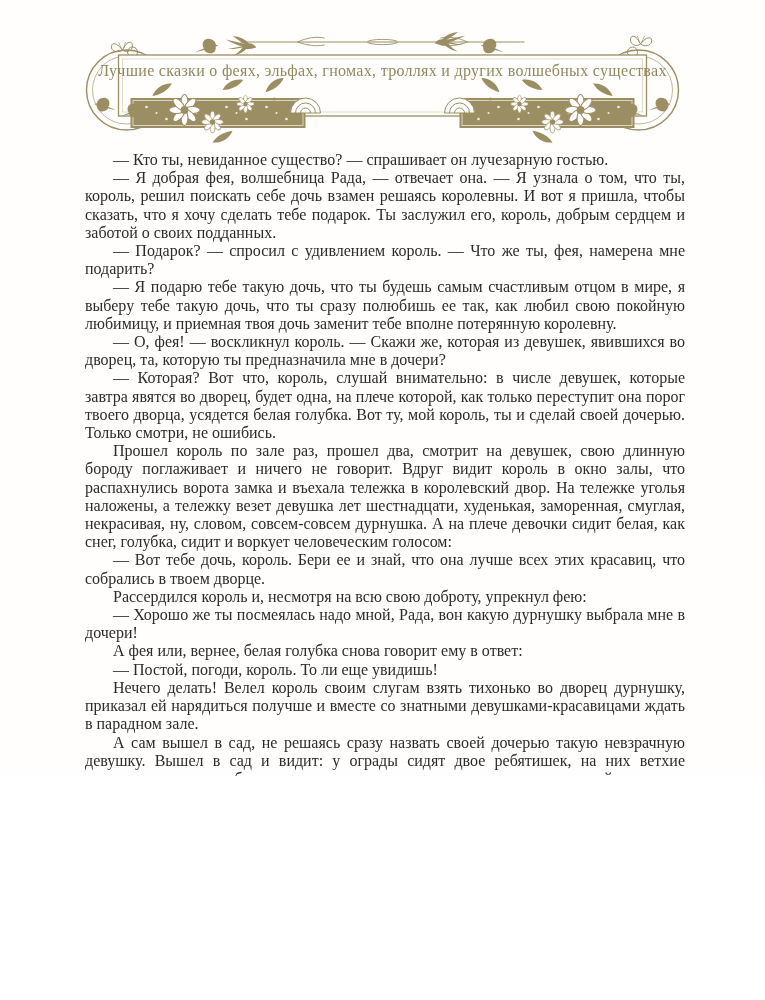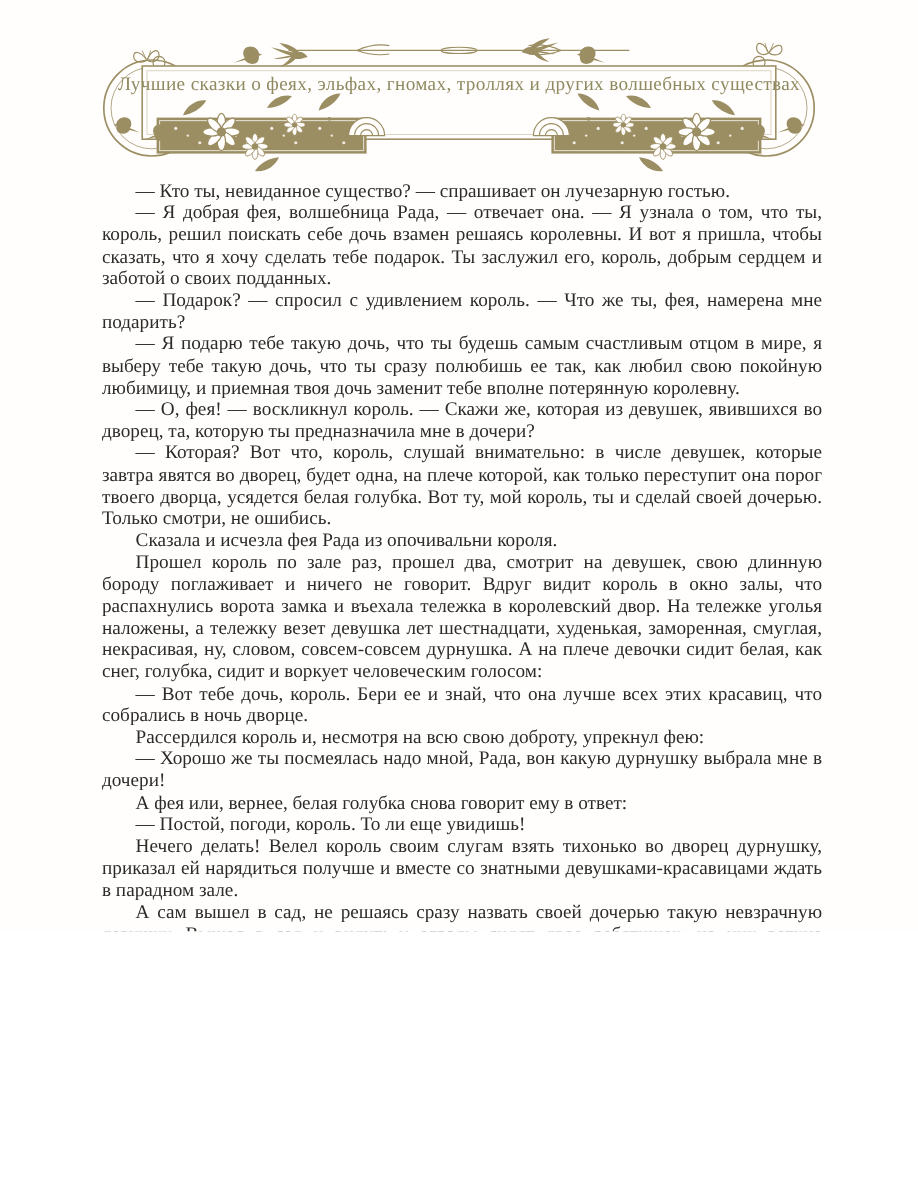--- a/index.html
+++ b/index.html
@@ -189,23 +189,22 @@
     <div class="book-title">Лучшие сказки о феях, эльфах, гномах, троллях и других волшебных существах</div>
   </header>
 
   <main class="story">
       <p>— Кто ты, невиданное существо? — спрашивает он лучезарную гостью.</p>
       <p>— Я добрая фея, волшебница Рада, — отвечает она. — Я узнала о том, что ты, король, решил поискать себе дочь взамен решаясь королевны. И вот я пришла, чтобы сказать, что я хочу сделать тебе подарок. Ты заслужил его, король, добрым сердцем и заботой о своих подданных.</p>
       <p>— Подарок? — спросил с удивлением король. — Что же ты, фея, намерена мне подарить?</p>
       <p>— Я подарю тебе такую дочь, что ты будешь самым счастливым отцом в мире, я выберу тебе такую дочь, что ты сразу полюбишь ее так, как любил свою покойную любимицу, и приемная твоя дочь заменит тебе вполне потерянную королевну.</p>
       <p>— О, фея! — воскликнул король. — Скажи же, которая из девушек, явившихся во дворец, та, которую ты предназначила мне в дочери?</p>
       <p>— Которая? Вот что, король, слушай внимательно: в числе девушек, которые завтра явятся во дворец, будет одна, на плече которой, как только переступит она порог твоего дворца, усядется белая голубка. Вот ту, мой король, ты и сделай своей дочерью. Только смотри, не ошибись.</p>
-      <p>Сказала и исчезла фея Рада из опочивальни короля.</p>
       <p>Прошел король по зале раз, прошел два, смотрит на девушек, свою длинную бороду поглаживает и ничего не говорит. Вдруг видит король в окно залы, что распахнулись ворота замка и въехала тележка в королевский двор. На тележке уголья наложены, а тележку везет девушка лет шестнадцати, худенькая, заморенная, смуглая, некрасивая, ну, словом, совсем-совсем дурнушка. А на плече девочки сидит белая, как снег, голубка, сидит и воркует человеческим голосом:</p>
-      <p>— Вот тебе дочь, король. Бери ее и знай, что она лучше всех этих красавиц, что собрались в ночь дворце.</p>
+      <p>— Вот тебе дочь, король. Бери ее и знай, что она лучше всех этих красавиц, что собрались в твоем дворце.</p>
       <p>Рассердился король и, несмотря на всю свою доброту, упрекнул фею:</p>
       <p>— Хорошо же ты посмеялась надо мной, Рада, вон какую дурнушку выбрала мне в дочери!</p>
       <p>А фея или, вернее, белая голубка снова говорит ему в ответ:</p>
       <p>— Постой, погоди, король. То ли еще увидишь!</p>
       <p>Нечего делать! Велел король своим слугам взять тихонько во дворец дурнушку, приказал ей нарядиться получше и вместе со знатными девушками-красавицами ждать в парадном зале.</p>
       <p>А сам вышел в сад, не решаясь сразу назвать своей дочерью такую невзрачную девушку. Вышел в сад и видит: у ограды сидят двое ребятишек, на них ветхие платьица, старенькие башмаки, а лица сияющие, радостные, точно в великий праздник.</p>
     </main>
 
   <footer class="page-footer">
     <span class="rule rule-long"></span>

